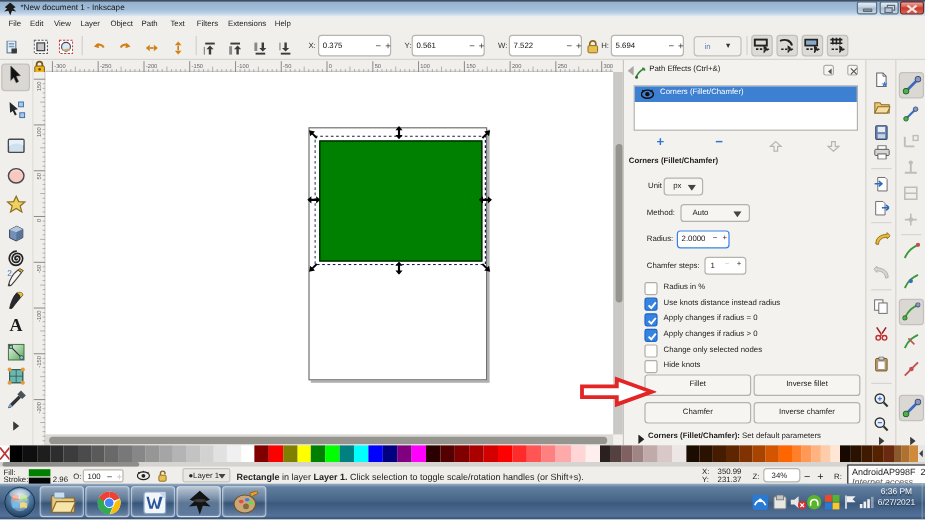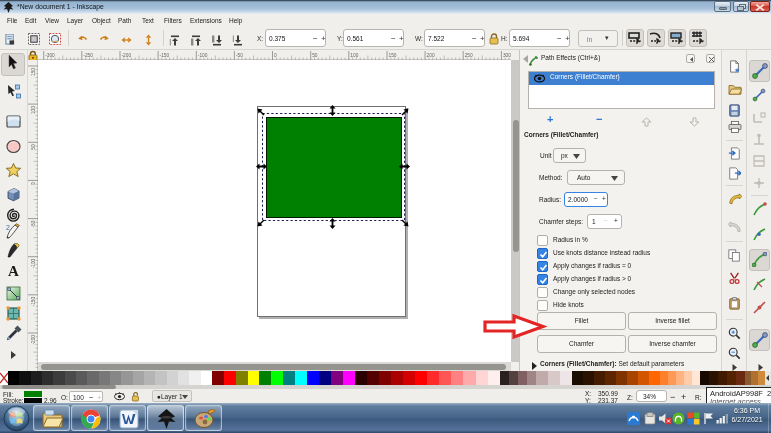--- a/index.html
+++ b/index.html
@@ -829,20 +829,21 @@
     <svg style="position:absolute;left:131px;top:2px" width="9" height="11" viewBox="0 0 9 11">
         <path d="M2.7 5 L2.7 3.5 A1.9 1.9 0 0 1 6.5 3.5 L6.5 4.2" fill="none" stroke="#8a6a20" stroke-width="1.2"></path>
         <rect x="1.4" y="5" width="6" height="5" rx="1" fill="#e8c050" stroke="#8a6a20" stroke-width="0.8"></rect>
       </svg>
     <div style="position:absolute;left:152px;top:1px;width:40px;height:12px;background:#e9e7e3;border:1px solid #c6c3be;border-radius:2px">
         <span style="position:absolute;left:4px;top:2px;font-size:6.5px">●Layer 1</span>
         <svg style="position:absolute;right:3px;top:4px" width="6" height="4" viewBox="0 0 6 4">
           <path d="M0 0 L6 0 L3 4 Z" fill="#444"></path>
         </svg>
       </div>
+    <span style="position:absolute;left:197px;top:4px;font-size:7.5px"><b>Rectangle</b> in layer <b>Layer 1.</b> Click selection to toggle scale/rotation handles (or Shift+s).</span>
     <span style="position:absolute;left:585px;top:1px">X:</span>
       <span style="position:absolute;left:598px;top:1px">350.99</span>
     <span style="position:absolute;left:585px;top:8px">Y:</span>
       <span style="position:absolute;left:598px;top:8px">231.37</span>
     <span style="position:absolute;left:627px;top:5px">Z:</span>
     <div style="position:absolute;left:636px;top:1px;width:31px;height:12px;background:#fff;border:1px solid #b8b5b0;border-radius:3px">
         <span style="position:absolute;left:6px;top:2px">34%</span>
       </div>
     <span style="position:absolute;left:670px;top:3px;font-size:9px">−</span>
     <span style="position:absolute;left:681px;top:3px;font-size:9px">+</span>

